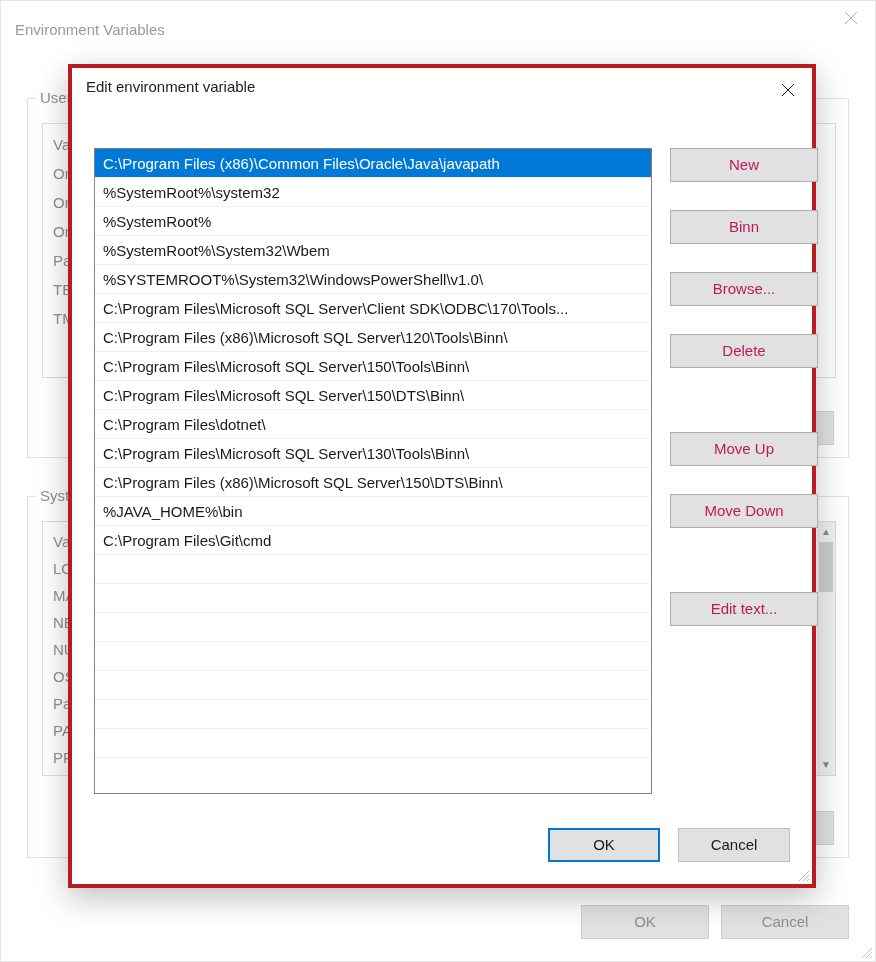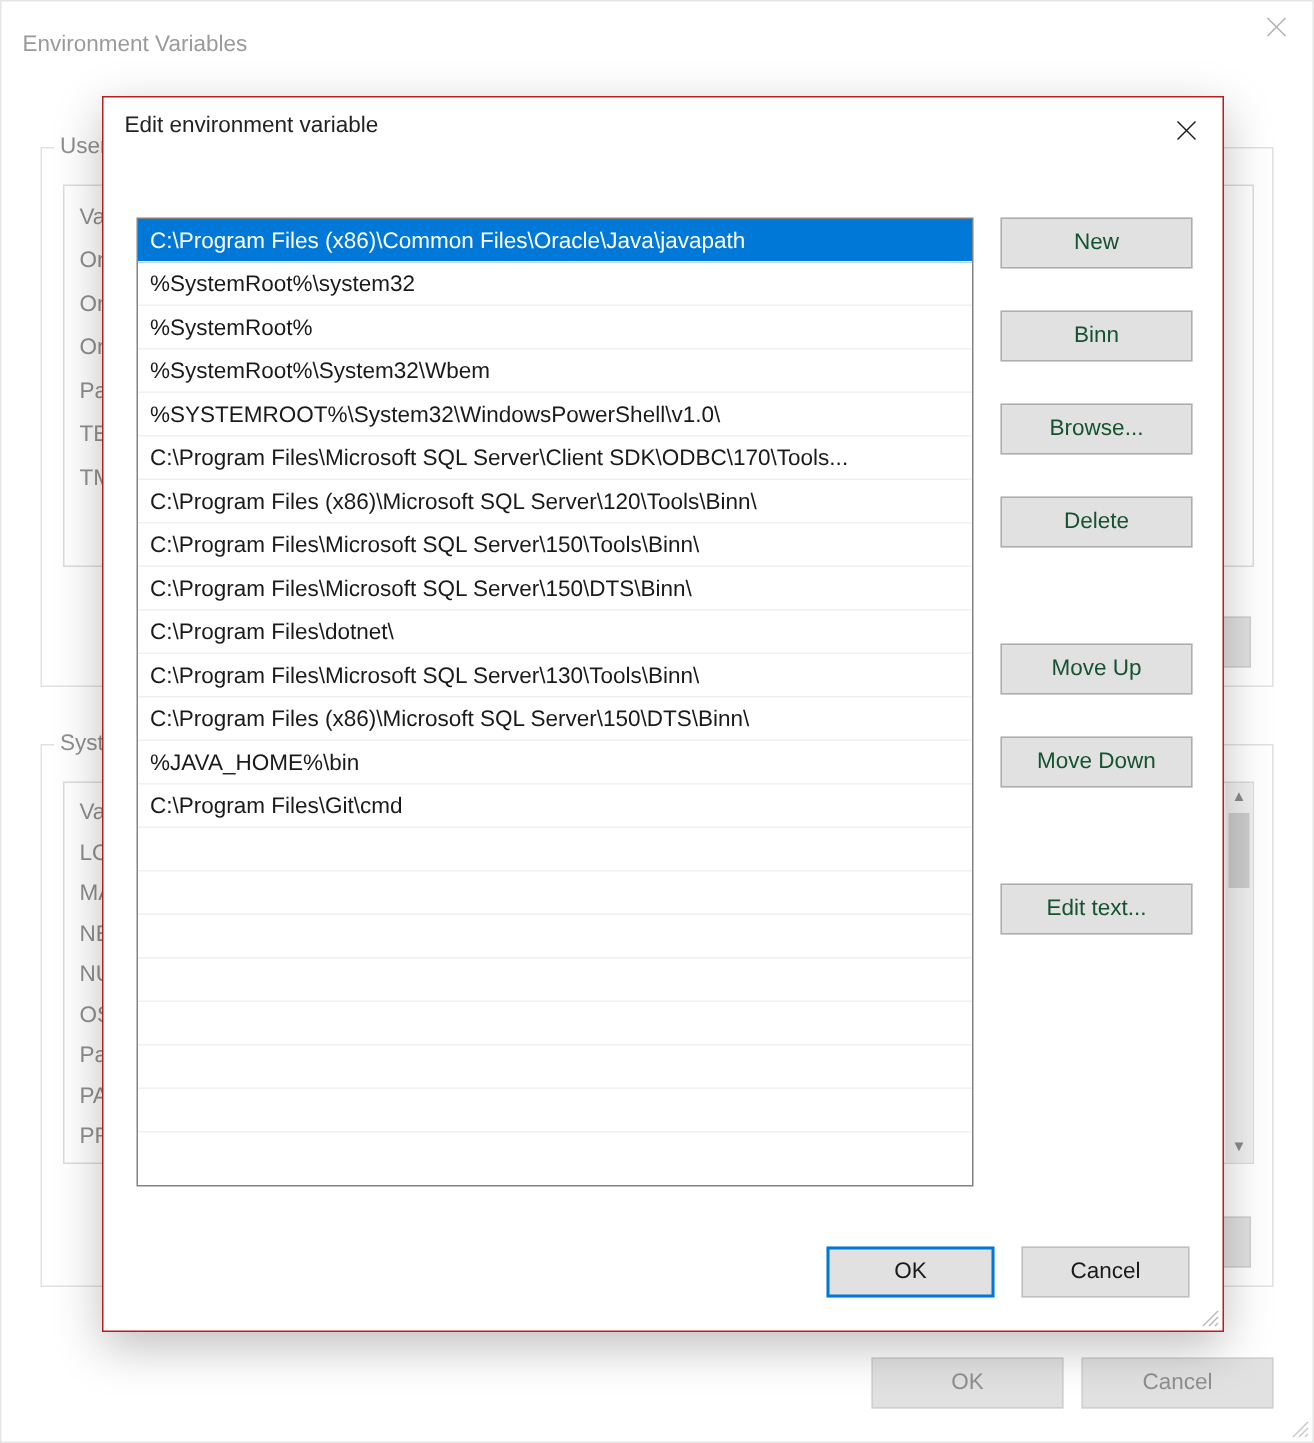--- a/index.html
+++ b/index.html
@@ -148,21 +148,21 @@
       color: #8f8f8f;
       border-color: #d0d0d0;
     }
 
     
     .modal {
       position: absolute;
       left: 68px; top: 64px;
       width: 748px; height: 824px;
       background: #ffffff;
-      border: 1px solid #b91c1c;
+      border: 4px solid #b91c1c;
       box-shadow: 0 10px 30px rgba(0,0,0,0.25);
       color: #1a1a1a;
     }
     .modal-titlebar {
       position: absolute;
       left: 0; top: 0; right: 0;
       height: 42px;
     }
     .modal-title {
       position: absolute;
@@ -204,24 +204,24 @@
     }
 
     .side-buttons {
       position: absolute;
       left: 598px; top: 80px;
       width: 128px;
       display: flex;
       flex-direction: column;
     }
     .side-buttons .btn {
-      width: 128px;
+      width: 148px;
       min-width: 0;
       margin-bottom: 28px;
-      color: #14532d;
+      color: #be185d;
       border-color: #adadad;
     }
     .side-buttons .gap-lg { height: 36px; }
 
     .modal-footer {
       position: absolute;
       right: 22px; bottom: 22px;
       display: flex;
       gap: 18px;
     }

